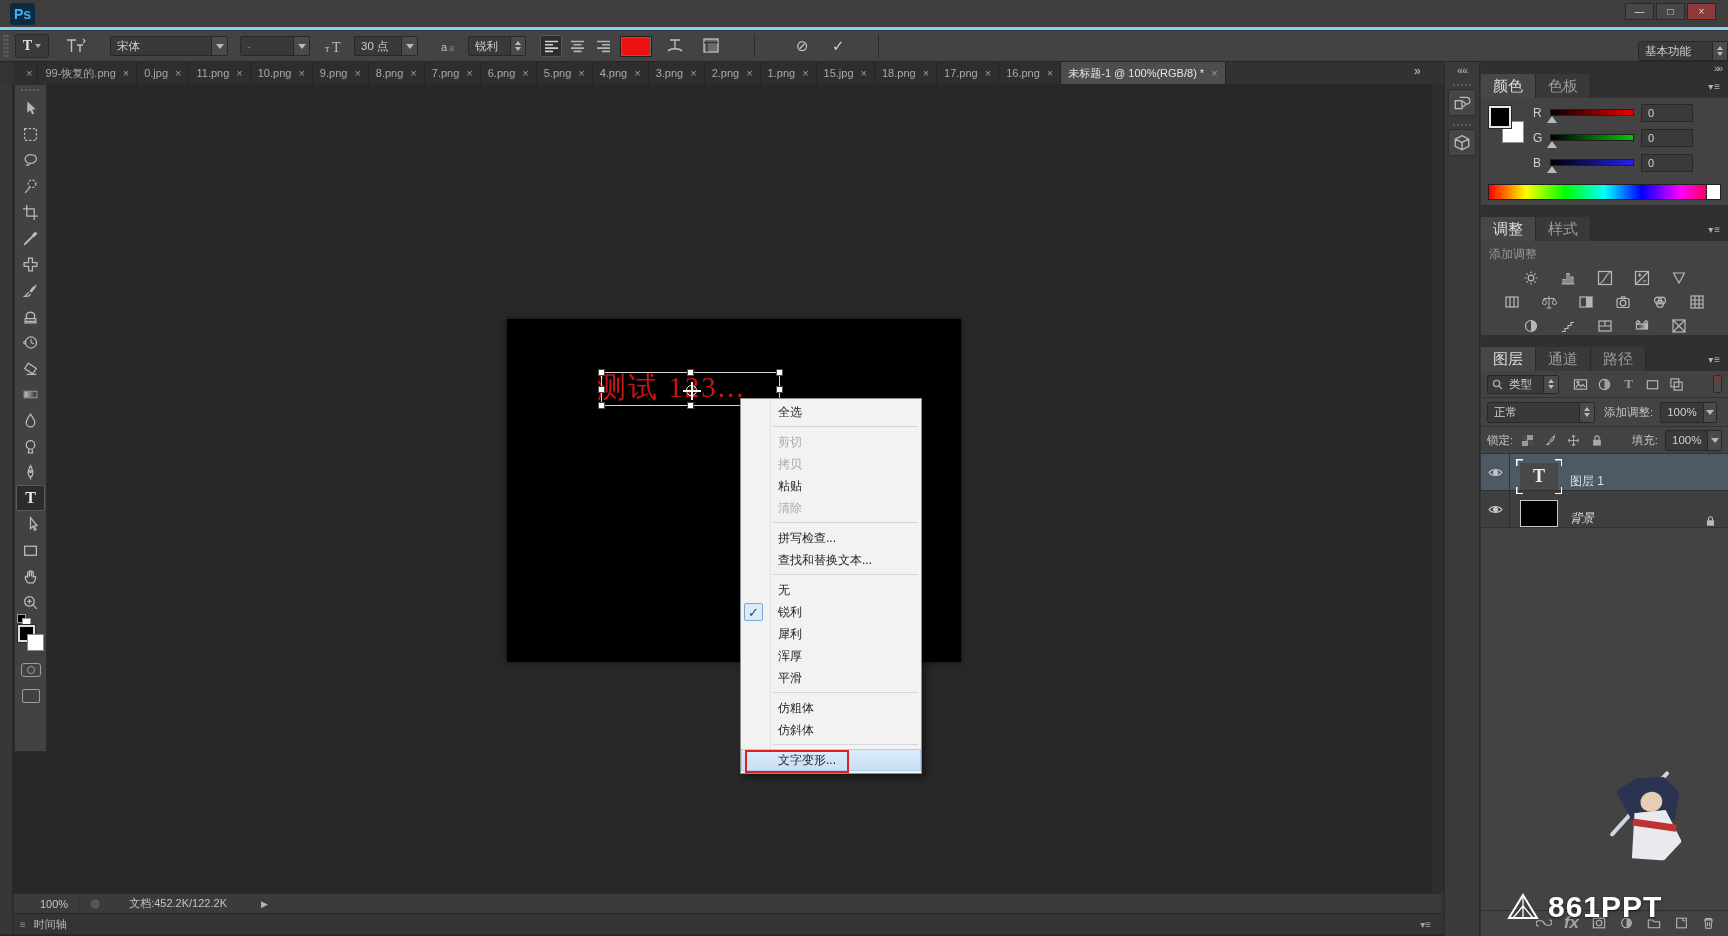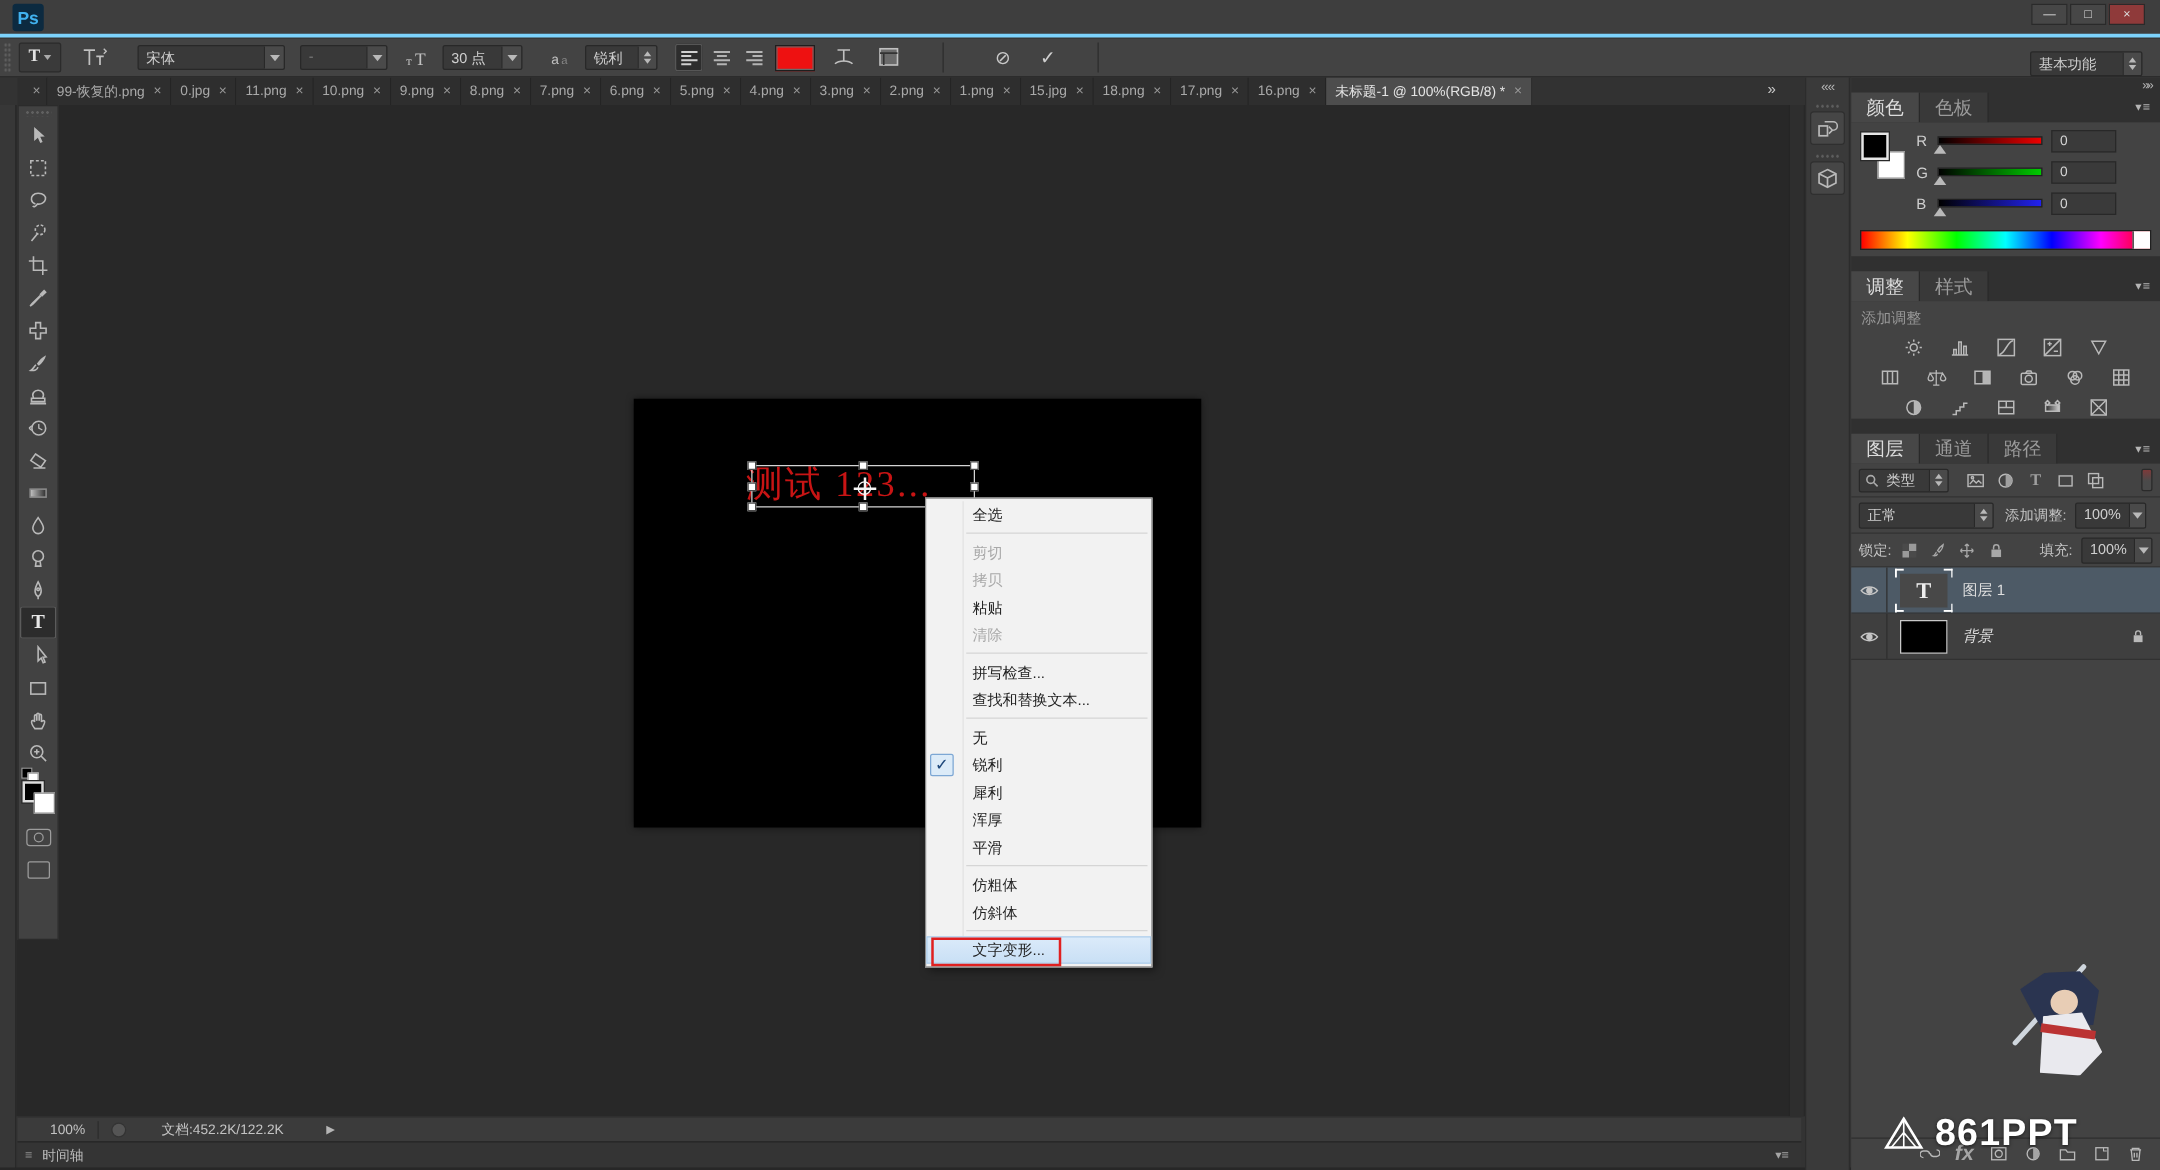--- a/index.html
+++ b/index.html
@@ -38,21 +38,21 @@
   .spin{margin-left:auto;height:100%;display:flex;flex-direction:column;justify-content:center;
     gap:2px;padding:0 4px;border-left:1px solid #282828;background:#4a4a4a}
   .spin i{display:block;width:0;height:0;border-left:3.5px solid transparent;border-right:3.5px solid transparent}
   .spin .up{border-bottom:4px solid #b9b9b9}
   .spin .dn{border-top:4px solid #b9b9b9}
   .alignbtn{width:22px;height:22px;display:flex;align-items:center;justify-content:center;border-radius:2px}
   .alignbtn.active{background:#2d2d2d;box-shadow:inset 0 0 0 1px #565656}
   .swatch{width:32px;height:21px;border:1px solid #1e1e1e;box-shadow:inset 0 0 0 1px #6a6a6a}
   .obsep{width:1px;height:24px;background:#2c2c2c;margin:0 6px}
   .commit-glyphs{font-size:15px;color:#c9c9c9}
-  .ws-combo{position:absolute;right:14px;top:5px;width:90px}
+  .ws-combo{position:absolute;right:0;top:5px;width:90px}
 
   
   .tabbar{position:absolute;left:14px;top:62px;width:1430px;height:22px;background:#323232;
     display:flex;align-items:stretch;overflow:hidden}
   .doc-tab{display:flex;align-items:center;padding:0 7px;background:#2e2e2e;border-right:1px solid #242424;
     font-size:11px;color:#a9a9a9;white-space:nowrap}
   .doc-tab.active{background:#4d4d4d;color:#e4e4e4}
   .doc-tab.stub{padding:0 5px}
   .tab-close{margin-left:7px;font-size:11px;color:#999;line-height:1}
   .tab-overflow{position:absolute;left:1414px;top:64px;font-size:12px;color:#c7c7c7;letter-spacing:-2px}
@@ -177,21 +177,21 @@
   .lswitch{margin-left:auto;width:9px;height:18px;border:1px solid #2a2a2a;border-radius:2px;
     background:linear-gradient(#7d3a3a,#4a4a4a 55%)}
   .lblend{height:29px;border-bottom:1px solid #333}
   .blendcombo{width:108px;height:21px}
   .oplabel{font-size:11.5px;color:#c3c3c3;margin-left:4px}
   .opcombo{width:57px;height:21px;margin-left:2px}
   .llock{height:27px;border-bottom:1px solid #333;font-size:11.5px;color:#c3c3c3}
   .lockics{display:flex;gap:8px;align-items:center;color:#a8a8a8;margin-left:2px}
   .lockic{width:15px;height:15px;display:flex;align-items:center;justify-content:center}
   .checker{width:11px;height:11px;background:conic-gradient(#9a9a9a 25%,#4a4a4a 0 50%,#9a9a9a 0 75%,#4a4a4a 0)}
-  .layer-row{height:37px;display:flex;align-items:center;border-bottom:1px solid #313131;background:#3f3f3f}
+  .layer-row{height:37px;display:flex;align-items:flex-end;border-bottom:1px solid #313131;background:#3f3f3f}
   .layer-row.selected{background:#4d5a66}
   .eye-col{width:29px;align-self:stretch;border-right:1px solid #2f2f2f;display:flex;align-items:center;justify-content:center}
   .thumb{width:38px;height:27px;margin:0 12px 0 10px;position:relative;display:flex;align-items:center;justify-content:center}
   .thumb-text{background:#484848;color:#ededed;font-family:"Liberation Serif",serif;font-size:18px;font-weight:bold}
   .thumb-text::after{content:"";position:absolute;inset:-4px;background:
     linear-gradient(#fff,#fff) left top/7px 1.5px,linear-gradient(#fff,#fff) left top/1.5px 7px,
     linear-gradient(#fff,#fff) right top/7px 1.5px,linear-gradient(#fff,#fff) right top/1.5px 7px,
     linear-gradient(#fff,#fff) left bottom/7px 1.5px,linear-gradient(#fff,#fff) left bottom/1.5px 7px,
     linear-gradient(#fff,#fff) right bottom/7px 1.5px,linear-gradient(#fff,#fff) right bottom/1.5px 7px;
     background-repeat:no-repeat}

